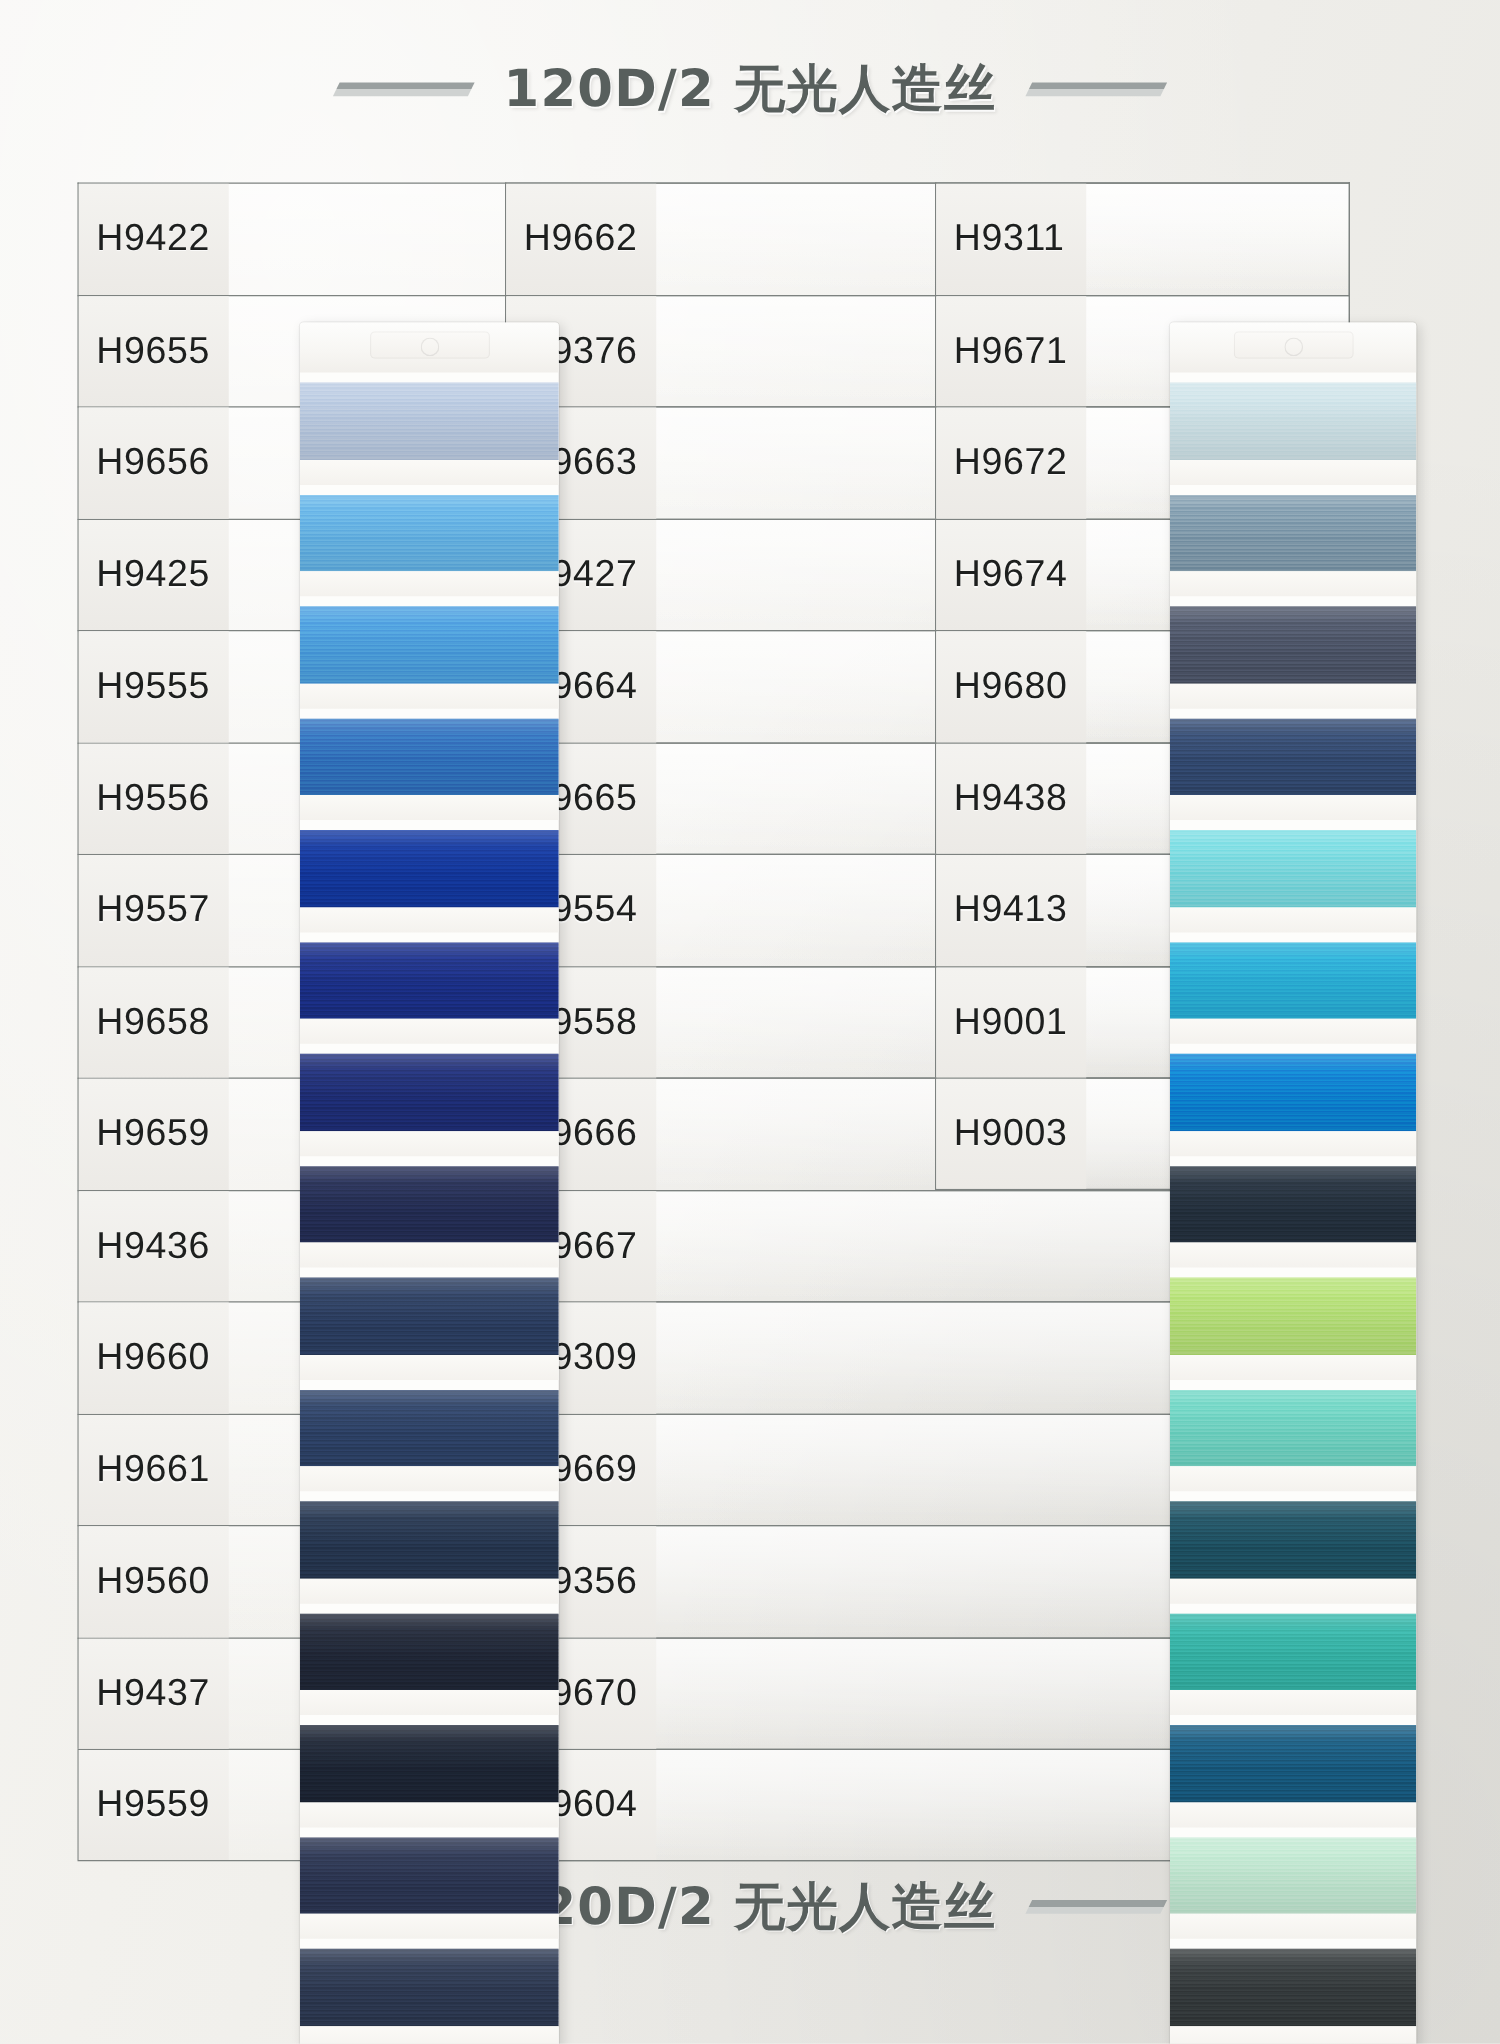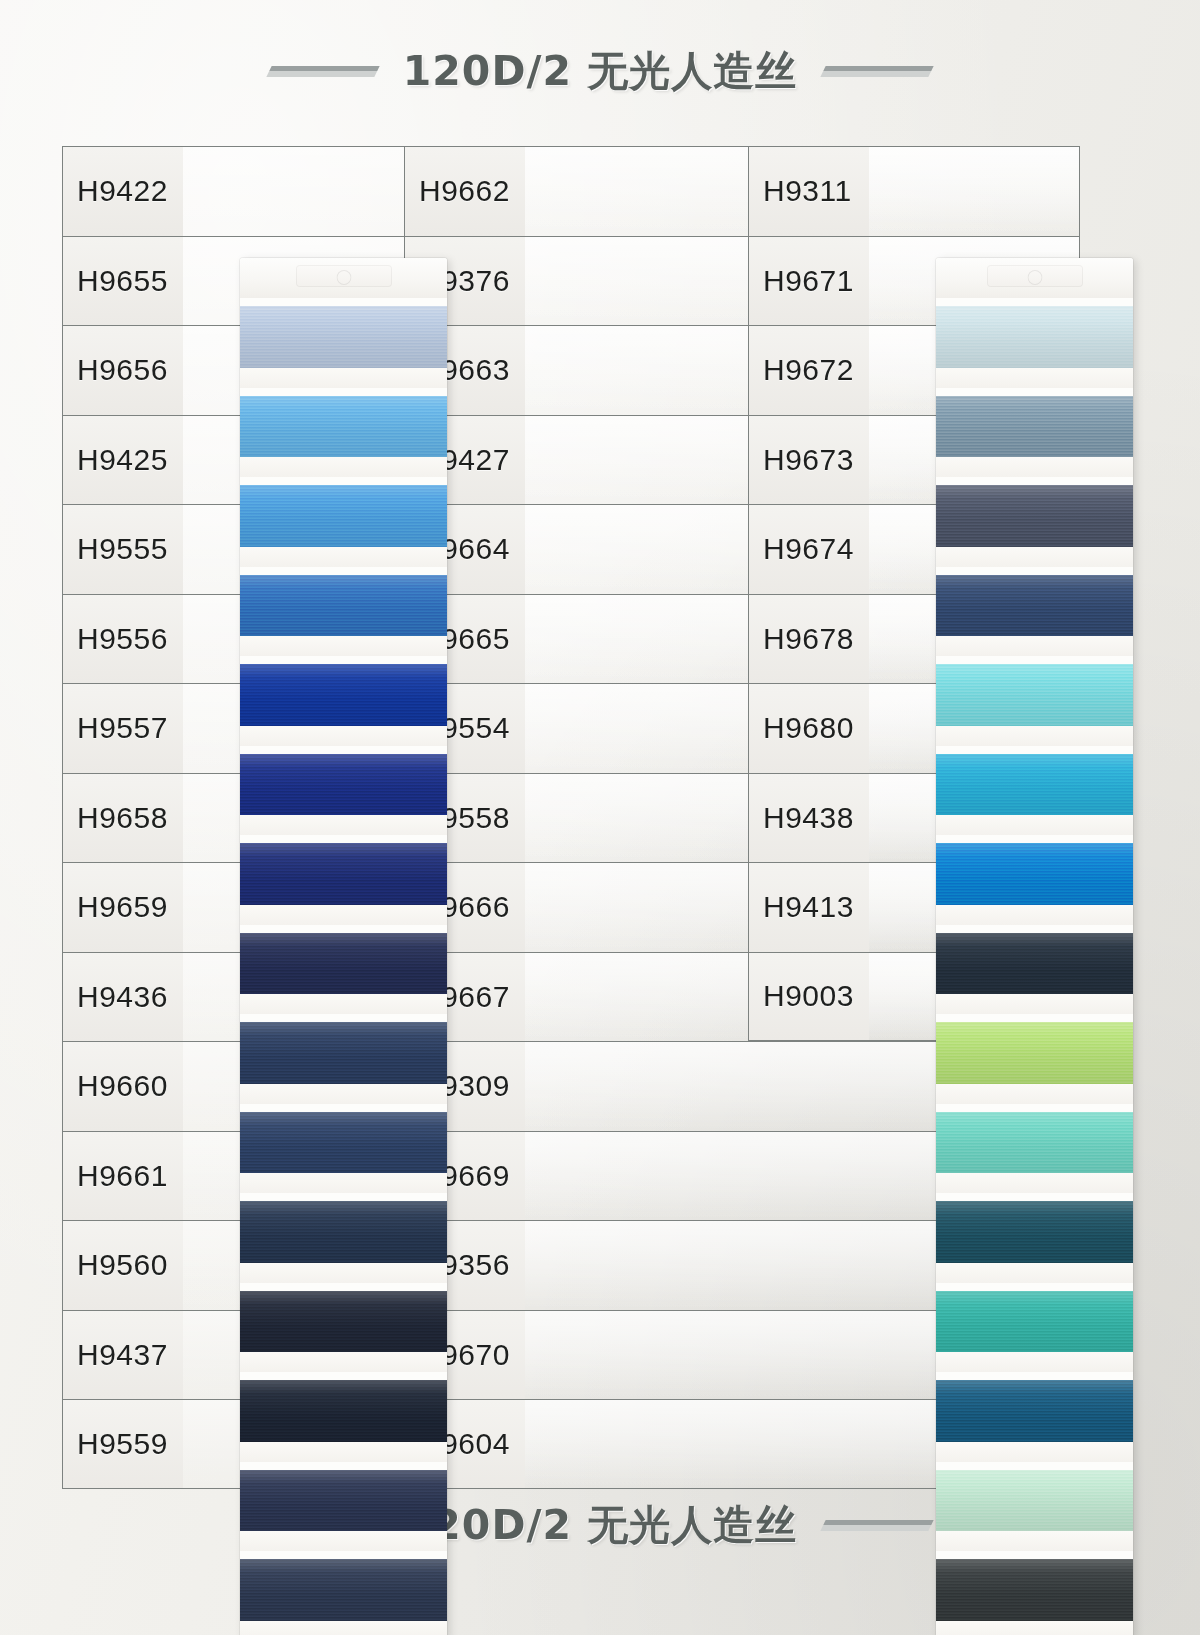--- a/index.html
+++ b/index.html
@@ -544,41 +544,37 @@
         <div class="label-cell">
           <div class="label-plaque"></div>
           <span class="code">H9671</span>
         </div>
         <div class="label-cell">
           <div class="label-plaque"></div>
           <span class="code">H9672</span>
         </div>
         <div class="label-cell">
           <div class="label-plaque"></div>
-          <span class="code">H9673</span>
-        </div>
-        <div class="label-cell">
-          <div class="label-plaque"></div>
           <span class="code">H9674</span>
         </div>
         <div class="label-cell">
           <div class="label-plaque"></div>
-          <span class="code">H9678</span>
-        </div>
-        <div class="label-cell">
-          <div class="label-plaque"></div>
           <span class="code">H9680</span>
         </div>
         <div class="label-cell">
           <div class="label-plaque"></div>
           <span class="code">H9438</span>
         </div>
         <div class="label-cell">
           <div class="label-plaque"></div>
           <span class="code">H9413</span>
+        </div>
+        <div class="label-cell">
+          <div class="label-plaque"></div>
+          <span class="code">H9001</span>
         </div>
         <div class="label-cell">
           <div class="label-plaque"></div>
           <span class="code">H9003</span>
         </div>
       </div>
     </div>
   </div>
 
 <div class="title-bar" id="title-bottom">

